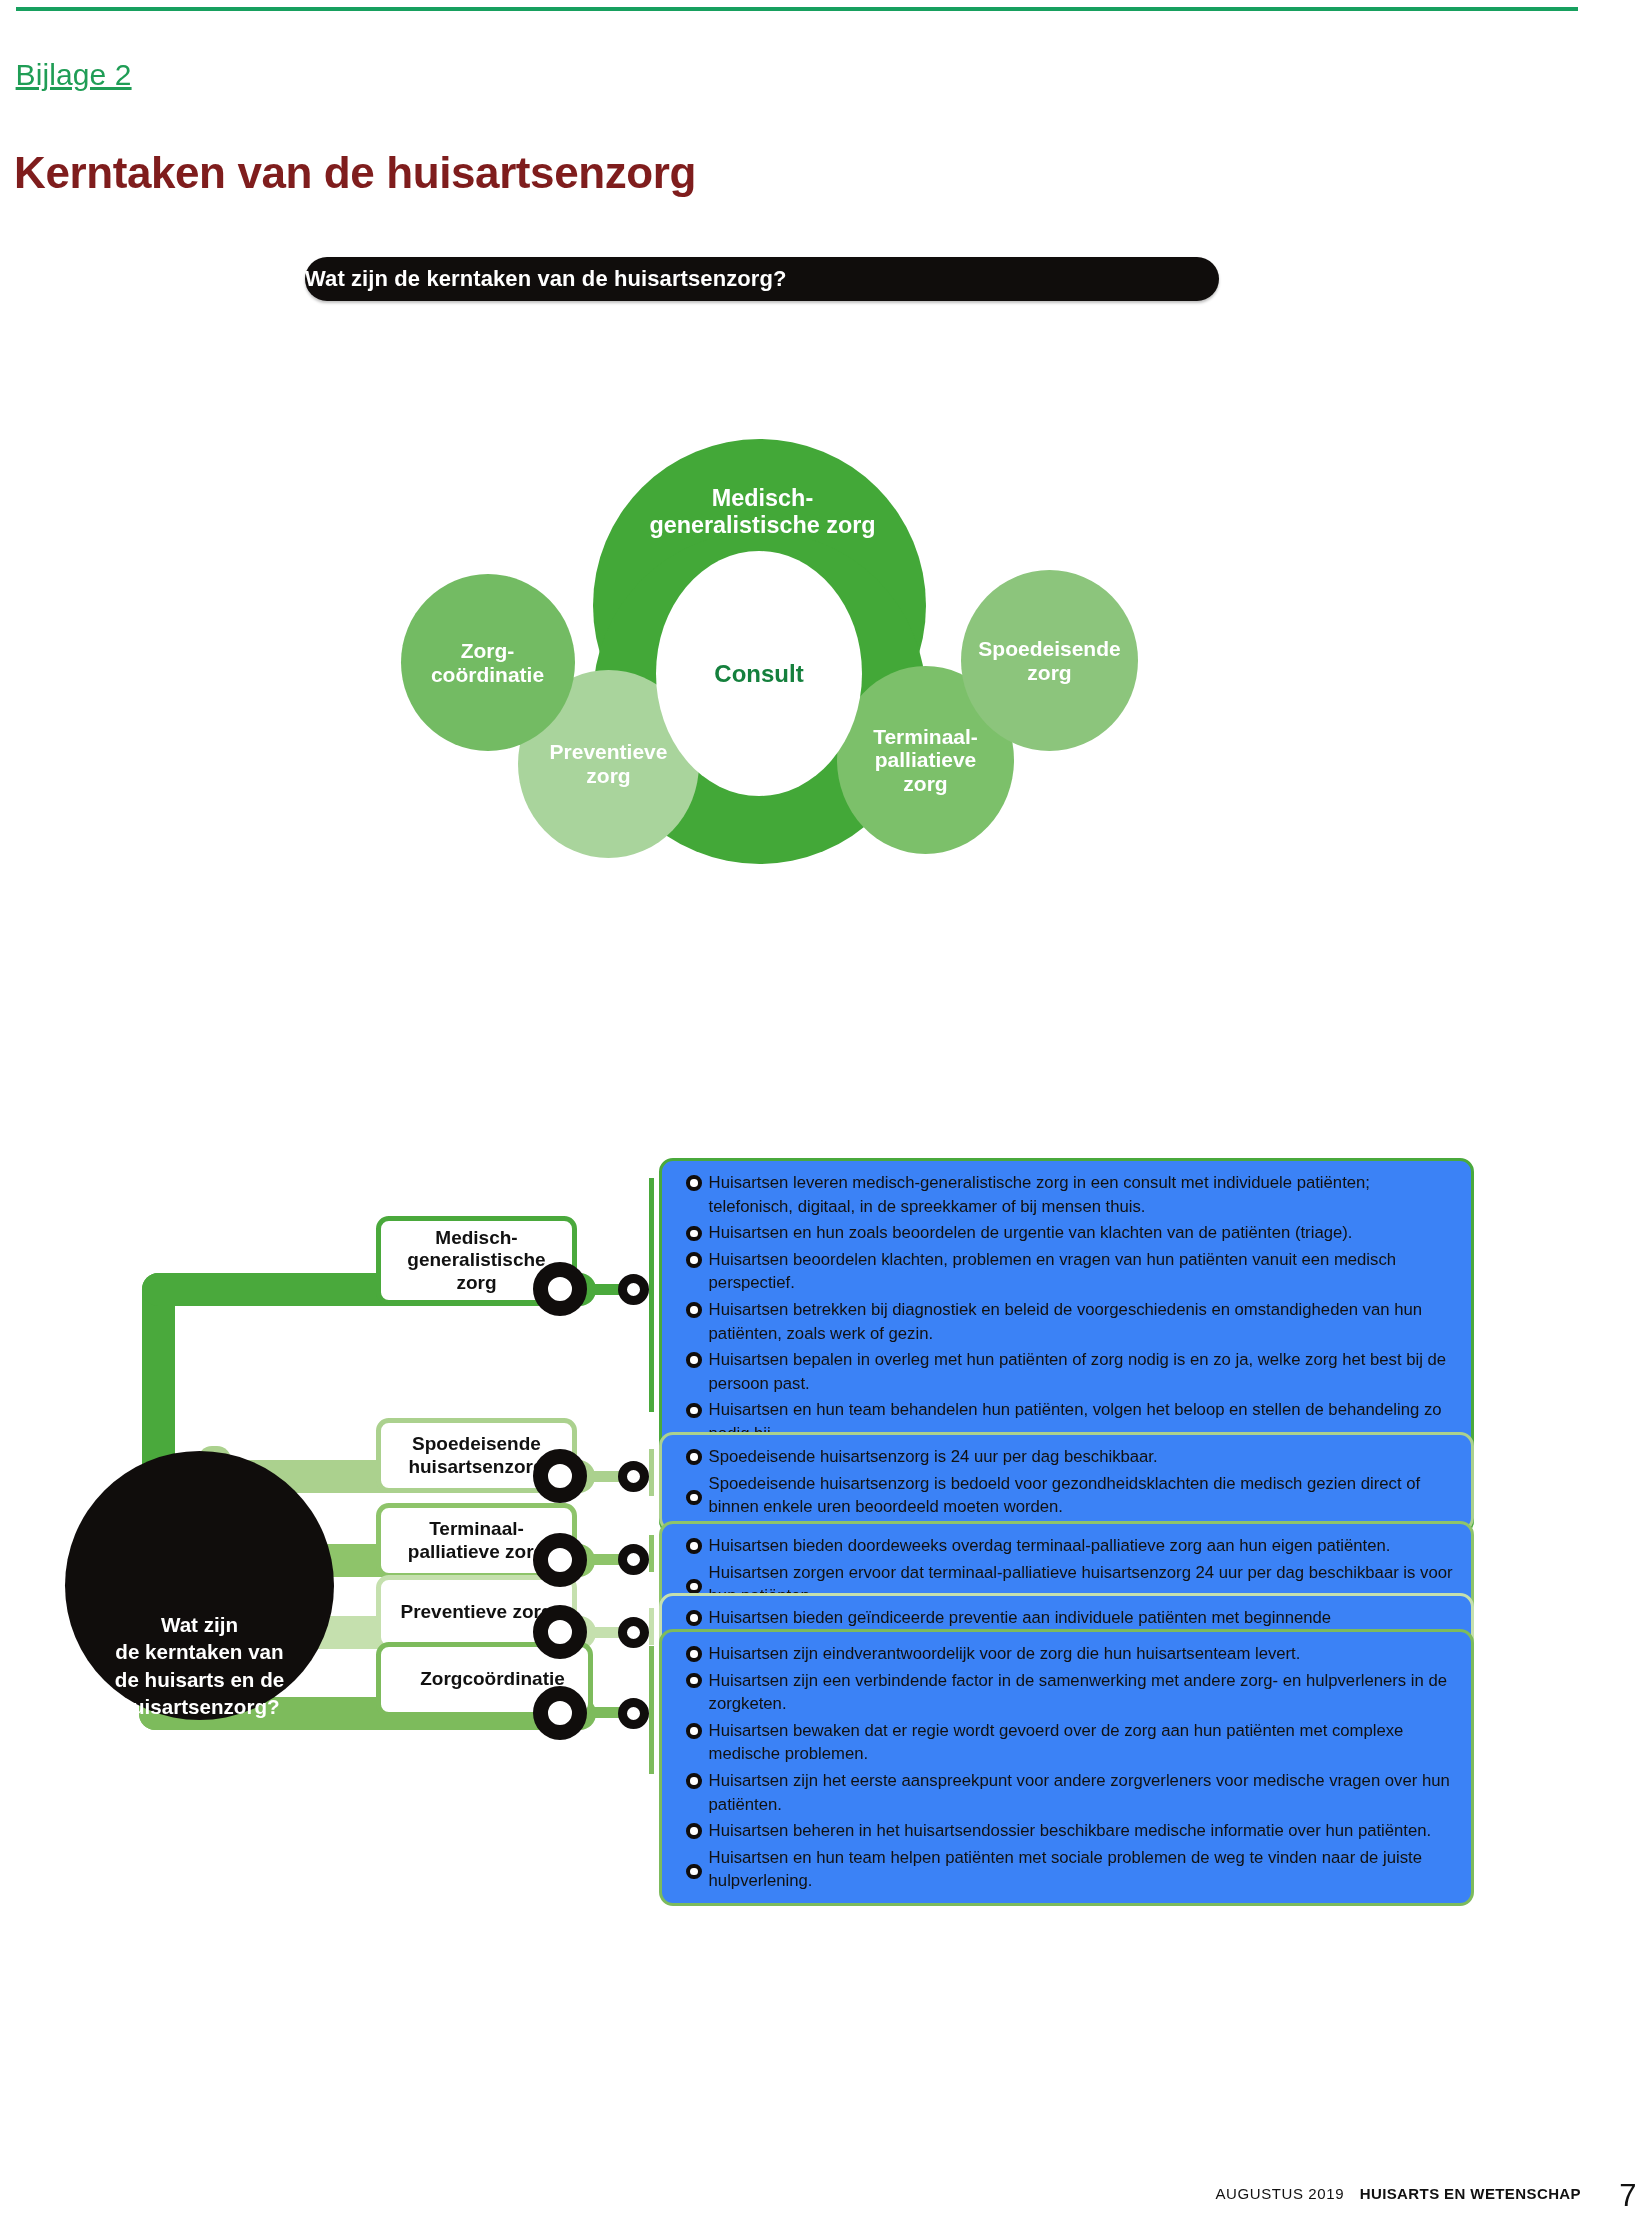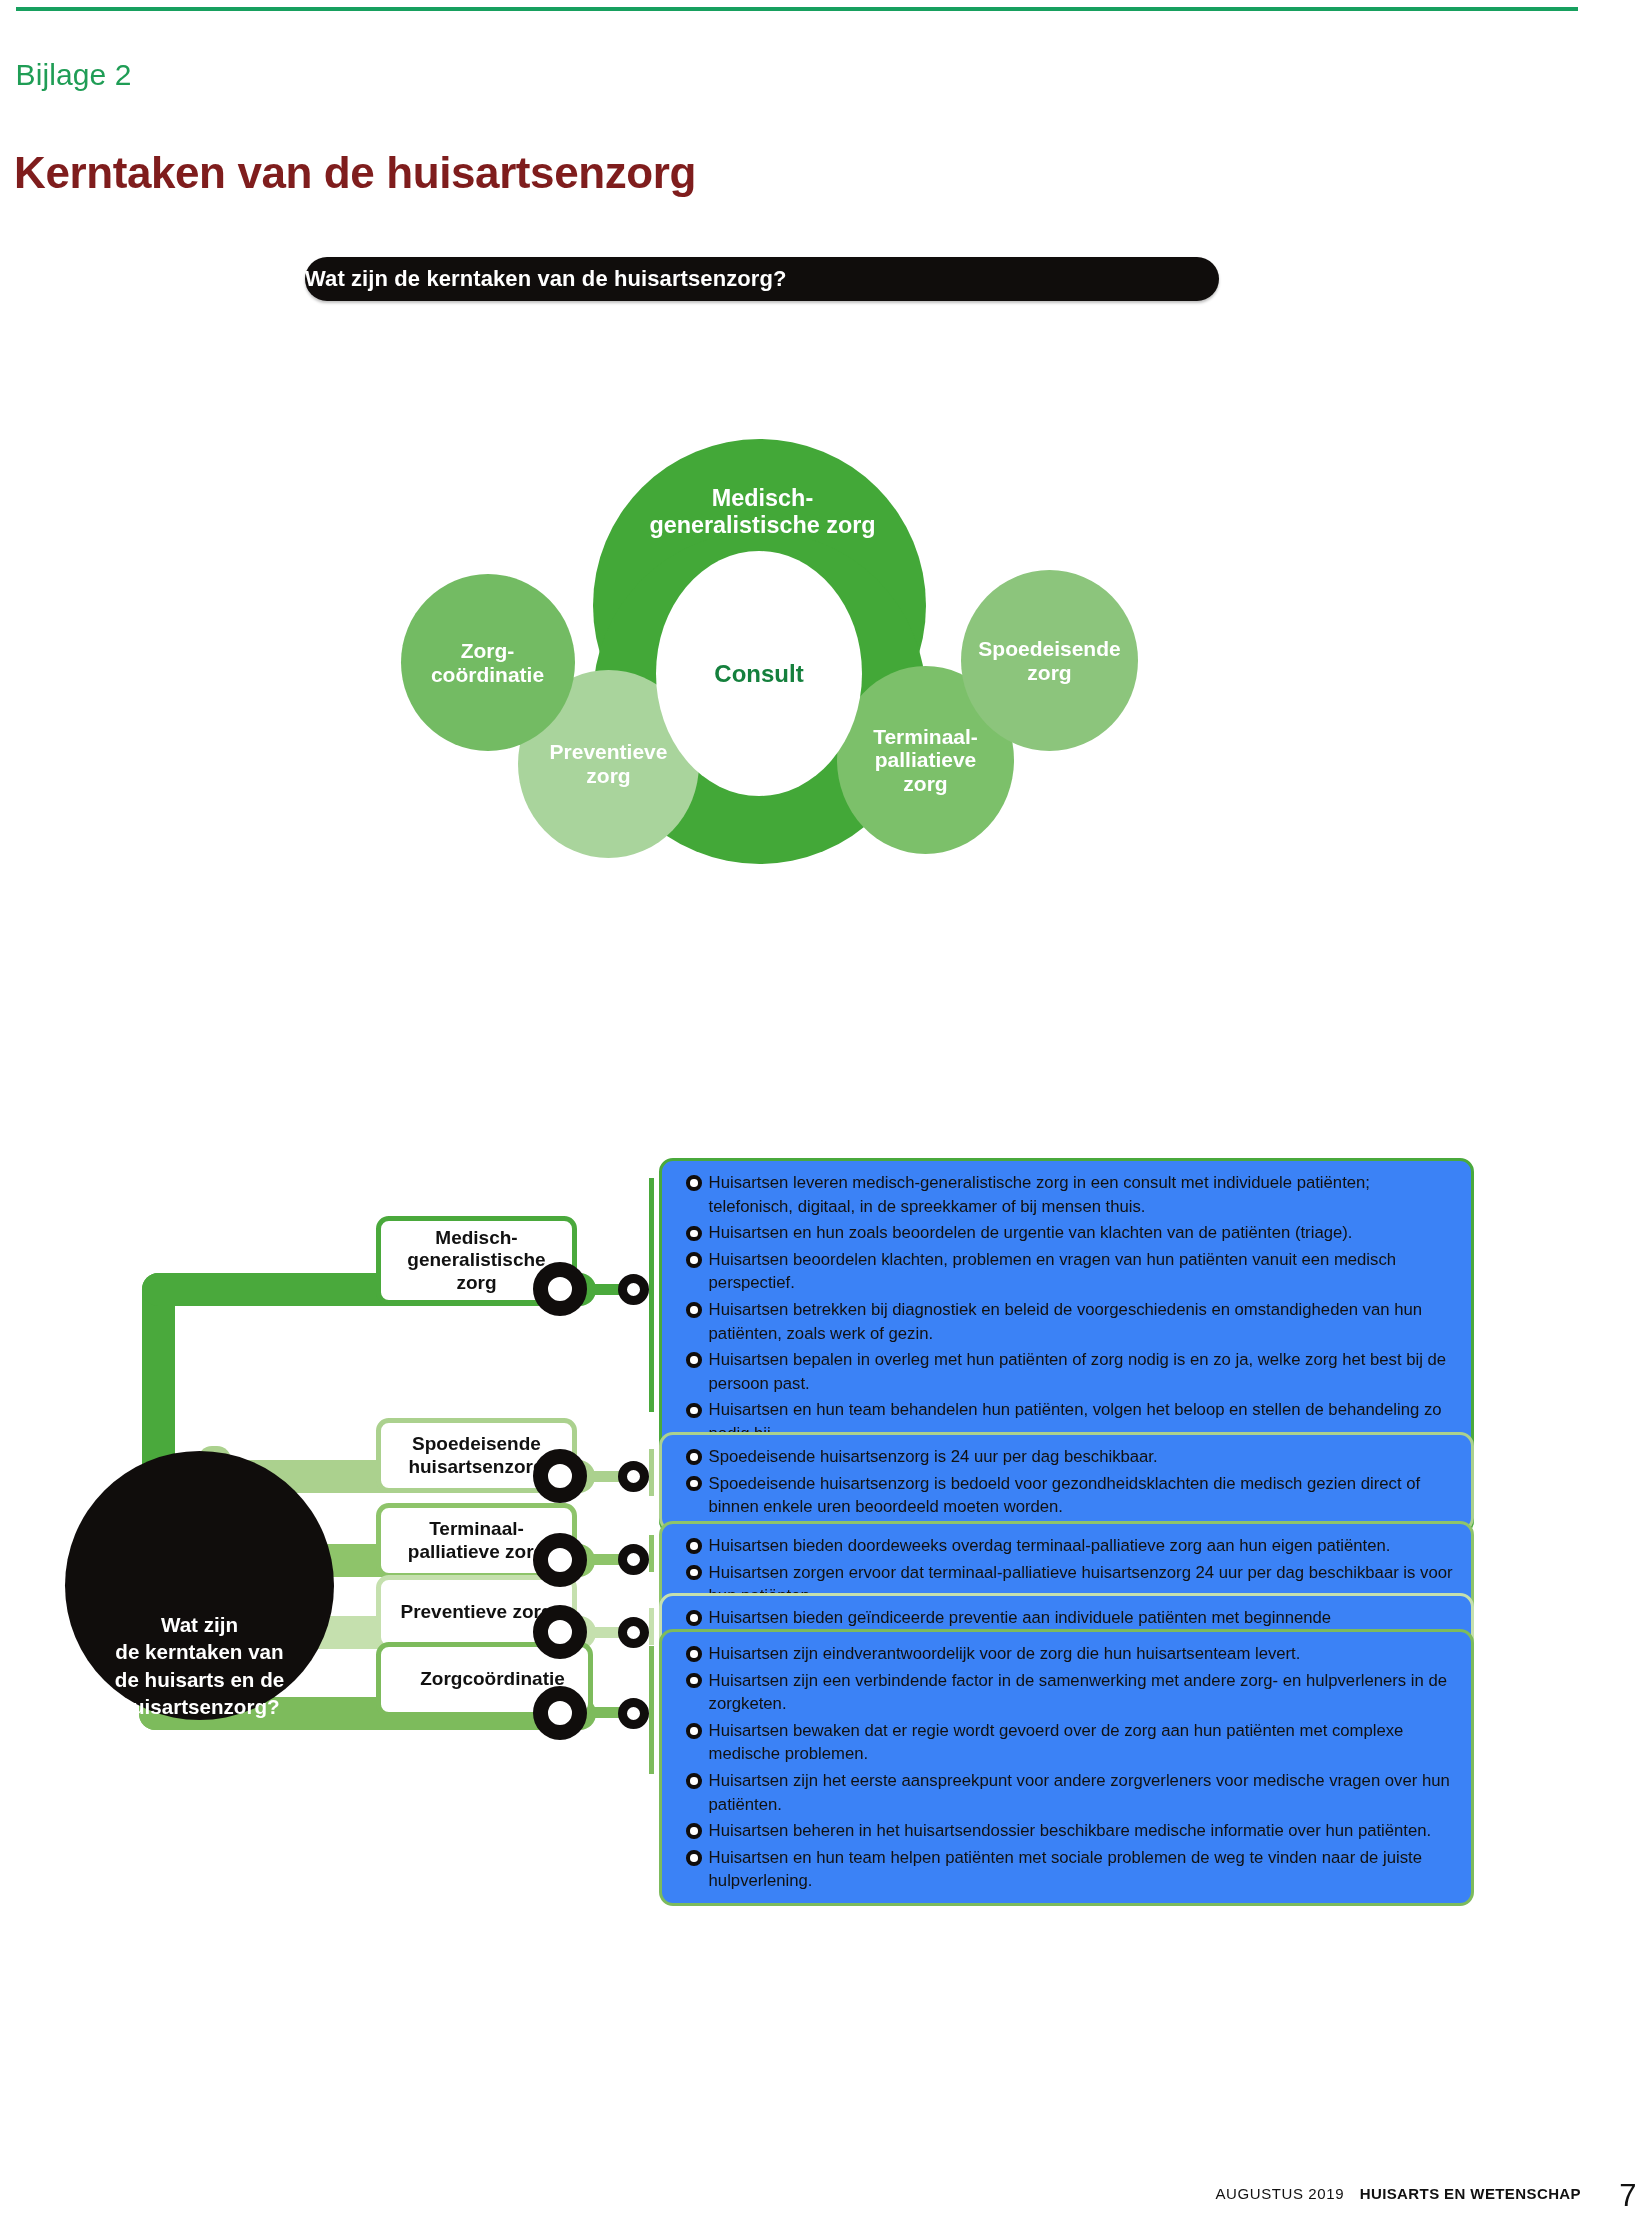--- a/index.html
+++ b/index.html
@@ -3,21 +3,21 @@
 <meta charset="utf-8">
 <style>
   html,body{margin:0;padding:0;background:#ffffff;}
   body{width:1652px;height:2239px;position:relative;
        font-family:"Liberation Sans","DejaVu Sans",sans-serif;
        -webkit-font-smoothing:antialiased;overflow:hidden;}
 
   
   #top-rule{position:absolute;left:15.6px;top:7px;width:1562px;height:3.5px;background:#17a05f;}
   #bijlage{position:absolute;left:15.6px;top:58px;font-size:30px;color:#1f9d55;
-           letter-spacing:0.1px;font-weight:400;}
+           letter-spacing:0.1px;font-weight:400;text-decoration:underline;}
   #page-title{position:absolute;left:14px;top:119px;font-size:44px;color:#7f1d1d;
               font-weight:700;letter-spacing:-0.4px;}
 
   
   #banner{position:absolute;left:305px;top:257px;width:914px;height:44px;
           background:#100d0c;border-radius:22px;display:flex;align-items:center;
           justify-content:flex-start;box-shadow:0 2.1px 2.8px rgba(0,0,0,.25);}
   #banner-text{color:#fff;font-size:22px;font-weight:700;letter-spacing:0.1px;}
 
   
@@ -65,21 +65,21 @@
   .ring-big{position:absolute;width:54px;height:54px;border-radius:50%;
             border:15.6px solid #100d0c;background:#fff;box-sizing:border-box;z-index:8;}
   .ring-small{position:absolute;width:31px;height:31px;border-radius:50%;
               border:9.2px solid #100d0c;background:#fff;box-sizing:border-box;z-index:8;}
 
   
   .panel{position:absolute;background:#3b82f6;border-style:solid;border-width:3.5px;
          border-radius:14px;box-sizing:border-box;z-index:6;}
   .panel-inner{padding:10px 15.6px 10px 24px;}
   .bul{position:relative;display:flex;align-items:flex-start;margin:0 0 2.8px 0;}
-  .bul:last-child{margin-bottom:0;}
+  .bul:last-child{margin-bottom:0;align-items:center;}
   .bul-mark{position:relative;flex:0 0 auto;width:15.6px;height:15.6px;border-radius:50%;
             border:4.3px solid #100d0c;background:#fff;box-sizing:border-box;
             margin:4.3px 7px 0 0;}
   .bul-text{font-size:16.7px;line-height:1.42;color:#111;font-weight:400;}
 
   
   .comb{position:absolute;width:5px;z-index:6;}
 
   
   .link{position:absolute;height:11.3px;z-index:5;}

